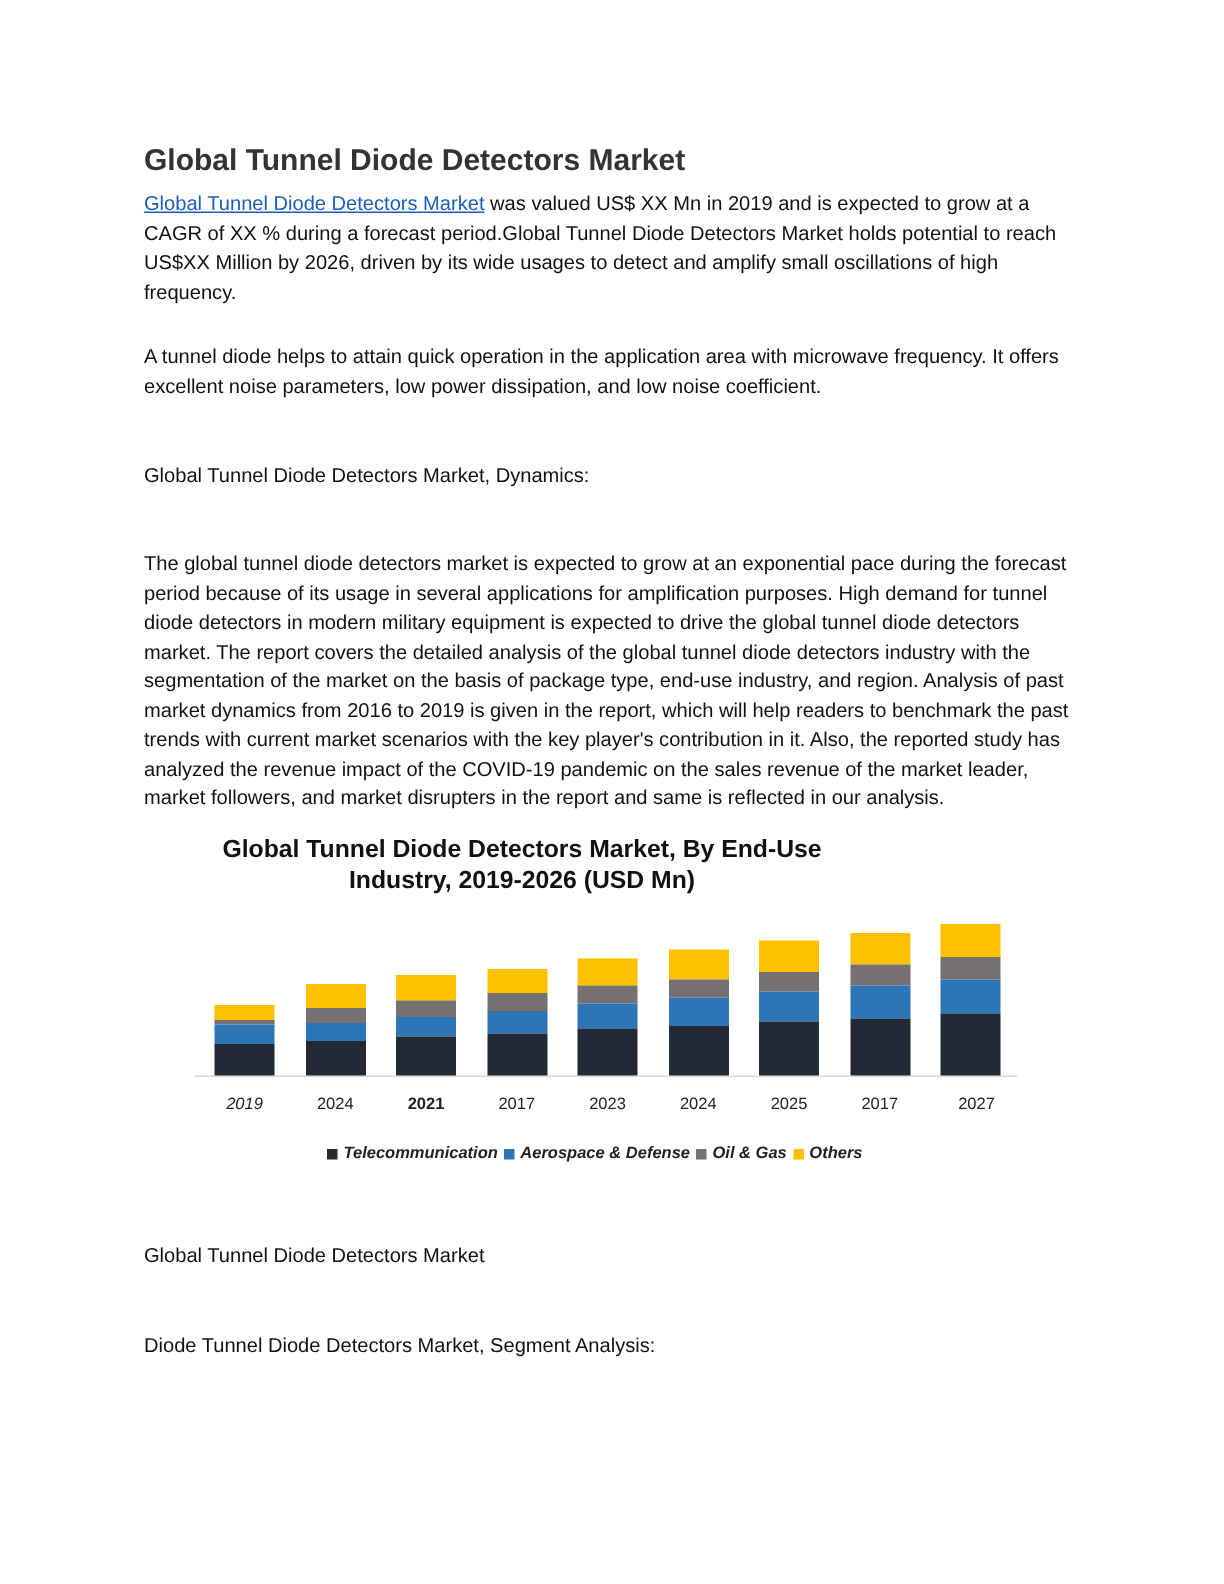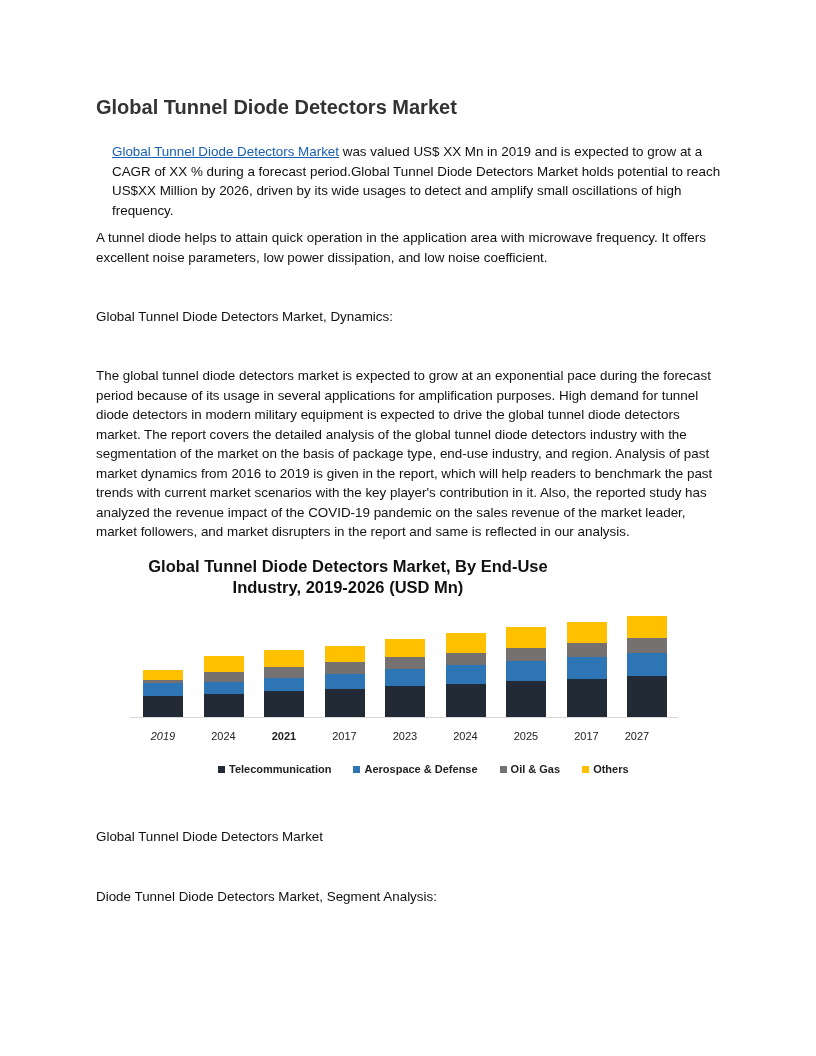--- a/index.html
+++ b/index.html
@@ -8,31 +8,31 @@
   h1 { position:absolute; top:96px; left:0; margin:0; font-family:"Liberation Sans", sans-serif; font-size:20px; font-weight:bold; color:#333; white-space:nowrap; }
   .para { position:absolute; left:0; width:630px; font-size:13.4px; line-height:19.5px; color:#111; font-family:"Liberation Sans", sans-serif; }
   a.link { color:#1a5fb4; text-decoration:underline; }
   .chart { position:absolute; left:128px; top:552px; width:556px; height:240px; }
   .chart-title { position:absolute; left:0; top:4px; width:440px; text-align:center; font-weight:bold; font-size:16.5px; line-height:21px; color:#111; }
   .plot { position:absolute; left:0; top:0; width:556px; height:240px; }
   .baseline { position:absolute; left:2px; top:165px; width:548px; height:1px; background:#d8d8d8; }
   .bar { position:absolute; width:40px; bottom:75px; display:flex; flex-direction:column-reverse; }
   .seg { width:100%; }
   .xlab { position:absolute; top:178px; width:50px; text-align:center; font-size:11px; color:#222; }
-  .legend { position:absolute; top:211px; left:90px; display:flex; gap:22px; font-size:11px; font-weight:bold; color:#222; white-space:nowrap; }
+  .legend { position:absolute; top:211px; left:90px; display:flex; gap:4px; font-size:11px; font-weight:bold; color:#222; white-space:nowrap;font-style:italic; }
   .legend .item { display:flex; align-items:center; gap:4px; }
   .legend .sw { width:7px; height:7px; display:inline-block; }
 </style>
 </head>
 <body>
 
 <div class="page">
   <h1>Global Tunnel Diode Detectors Market</h1>
 
-  <p class="para" style="top:126px;margin:16px;"><a class="link" href="#">Global Tunnel Diode Detectors Market</a><span> was valued US$ XX Mn in 2019 and is expected to grow at a CAGR of XX % during a forecast period.Global Tunnel Diode Detectors Market holds potential to reach US$XX Million by 2026, driven by its wide usages to detect and amplify small oscillations of high frequency.</span></p>
+  <p class="para" style="top:126px;margin:0;"><a class="link" href="#">Global Tunnel Diode Detectors Market</a><span> was valued US$ XX Mn in 2019 and is expected to grow at a CAGR of XX % during a forecast period.Global Tunnel Diode Detectors Market holds potential to reach US$XX Million by 2026, driven by its wide usages to detect and amplify small oscillations of high frequency.</span></p>
 
   <p class="para" style="top:228px;margin:0;">A tunnel diode helps to attain quick operation in the application area with microwave frequency. It offers excellent noise parameters, low power dissipation, and low noise coefficient.</p>
 
   <p class="para" style="top:307px;margin:0;">Global Tunnel Diode Detectors Market, Dynamics:</p>
 
   <p class="para" style="top:366px;margin:0;">The global tunnel diode detectors market is expected to grow at an exponential pace during the forecast period because of its usage in several applications for amplification purposes. High demand for tunnel diode detectors in modern military equipment is expected to drive the global tunnel diode detectors market. The report covers the detailed analysis of the global tunnel diode detectors industry with the segmentation of the market on the basis of package type, end-use industry, and region. Analysis of past market dynamics from 2016 to 2019 is given in the report, which will help readers to benchmark the past trends with current market scenarios with the key player's contribution in it. Also, the reported study has analyzed the revenue impact of the COVID-19 pandemic on the sales revenue of the market leader, market followers, and market disrupters in the report and same is reflected in our analysis.</p>
 
   <p class="para" style="top:827px;margin:0;">Global Tunnel Diode Detectors Market</p>
 
   <p class="para" style="top:887px;margin:0;">Diode Tunnel Diode Detectors Market, Segment Analysis:</p>
@@ -100,21 +100,21 @@
         <div class="seg" style="height: 14px; background: rgb(118, 113, 113);"></div>
         <div class="seg" style="height: 21px; background: rgb(255, 192, 0);"></div>
       </div>
       <div class="xlab" style="left: 433.5px;">2017</div>
       <div class="bar" style="left: 499px;">
         <div class="seg" style="height: 41px; background: rgb(34, 42, 53);"></div>
         <div class="seg" style="height: 23px; background: rgb(46, 117, 182);"></div>
         <div class="seg" style="height: 15px; background: rgb(118, 113, 113);"></div>
         <div class="seg" style="height: 22px; background: rgb(255, 192, 0);"></div>
       </div>
-      <div class="xlab" style="left: 484px;">2027</div>
+      <div class="xlab" style="left: 498px;">2027</div>
     </div>
   <div class="legend" id="legend">
       <div class="item">
         <span class="sw" style="background: rgb(34, 42, 53);"></span>
         <span>Telecommunication</span>
       </div>
       <div class="item">
         <span class="sw" style="background: rgb(46, 117, 182);"></span>
         <span>Aerospace &amp; Defense</span>
       </div>

